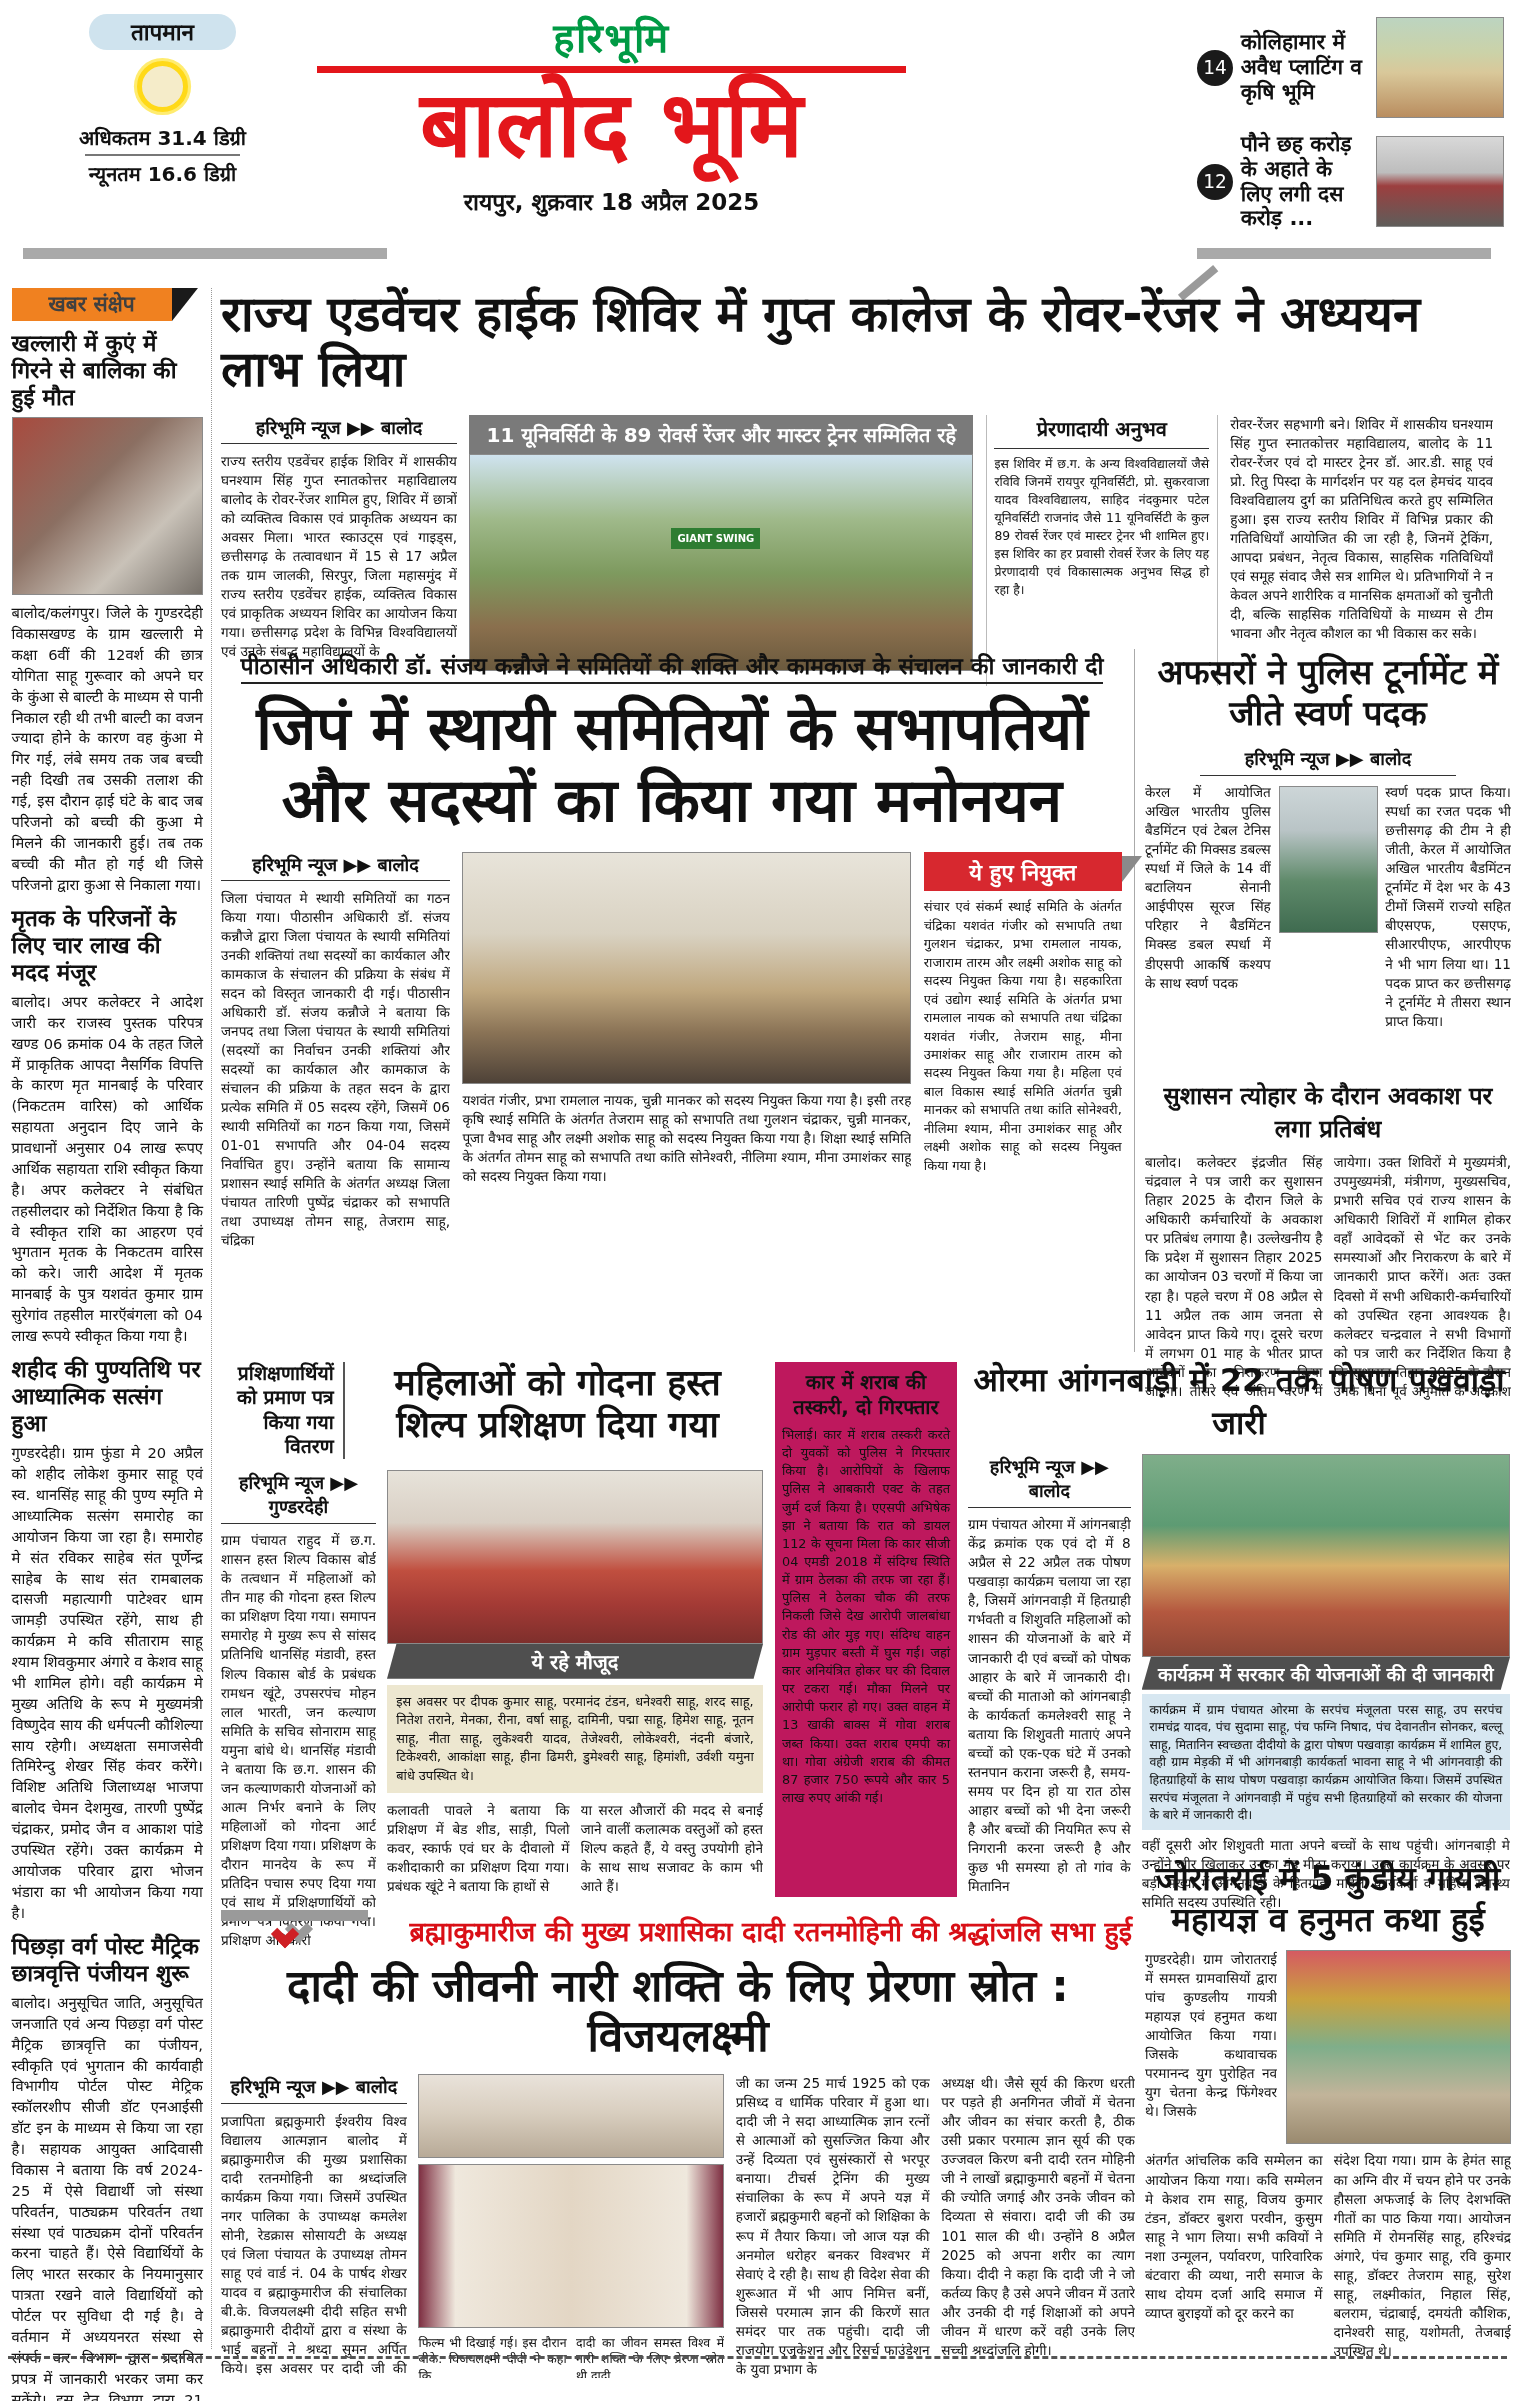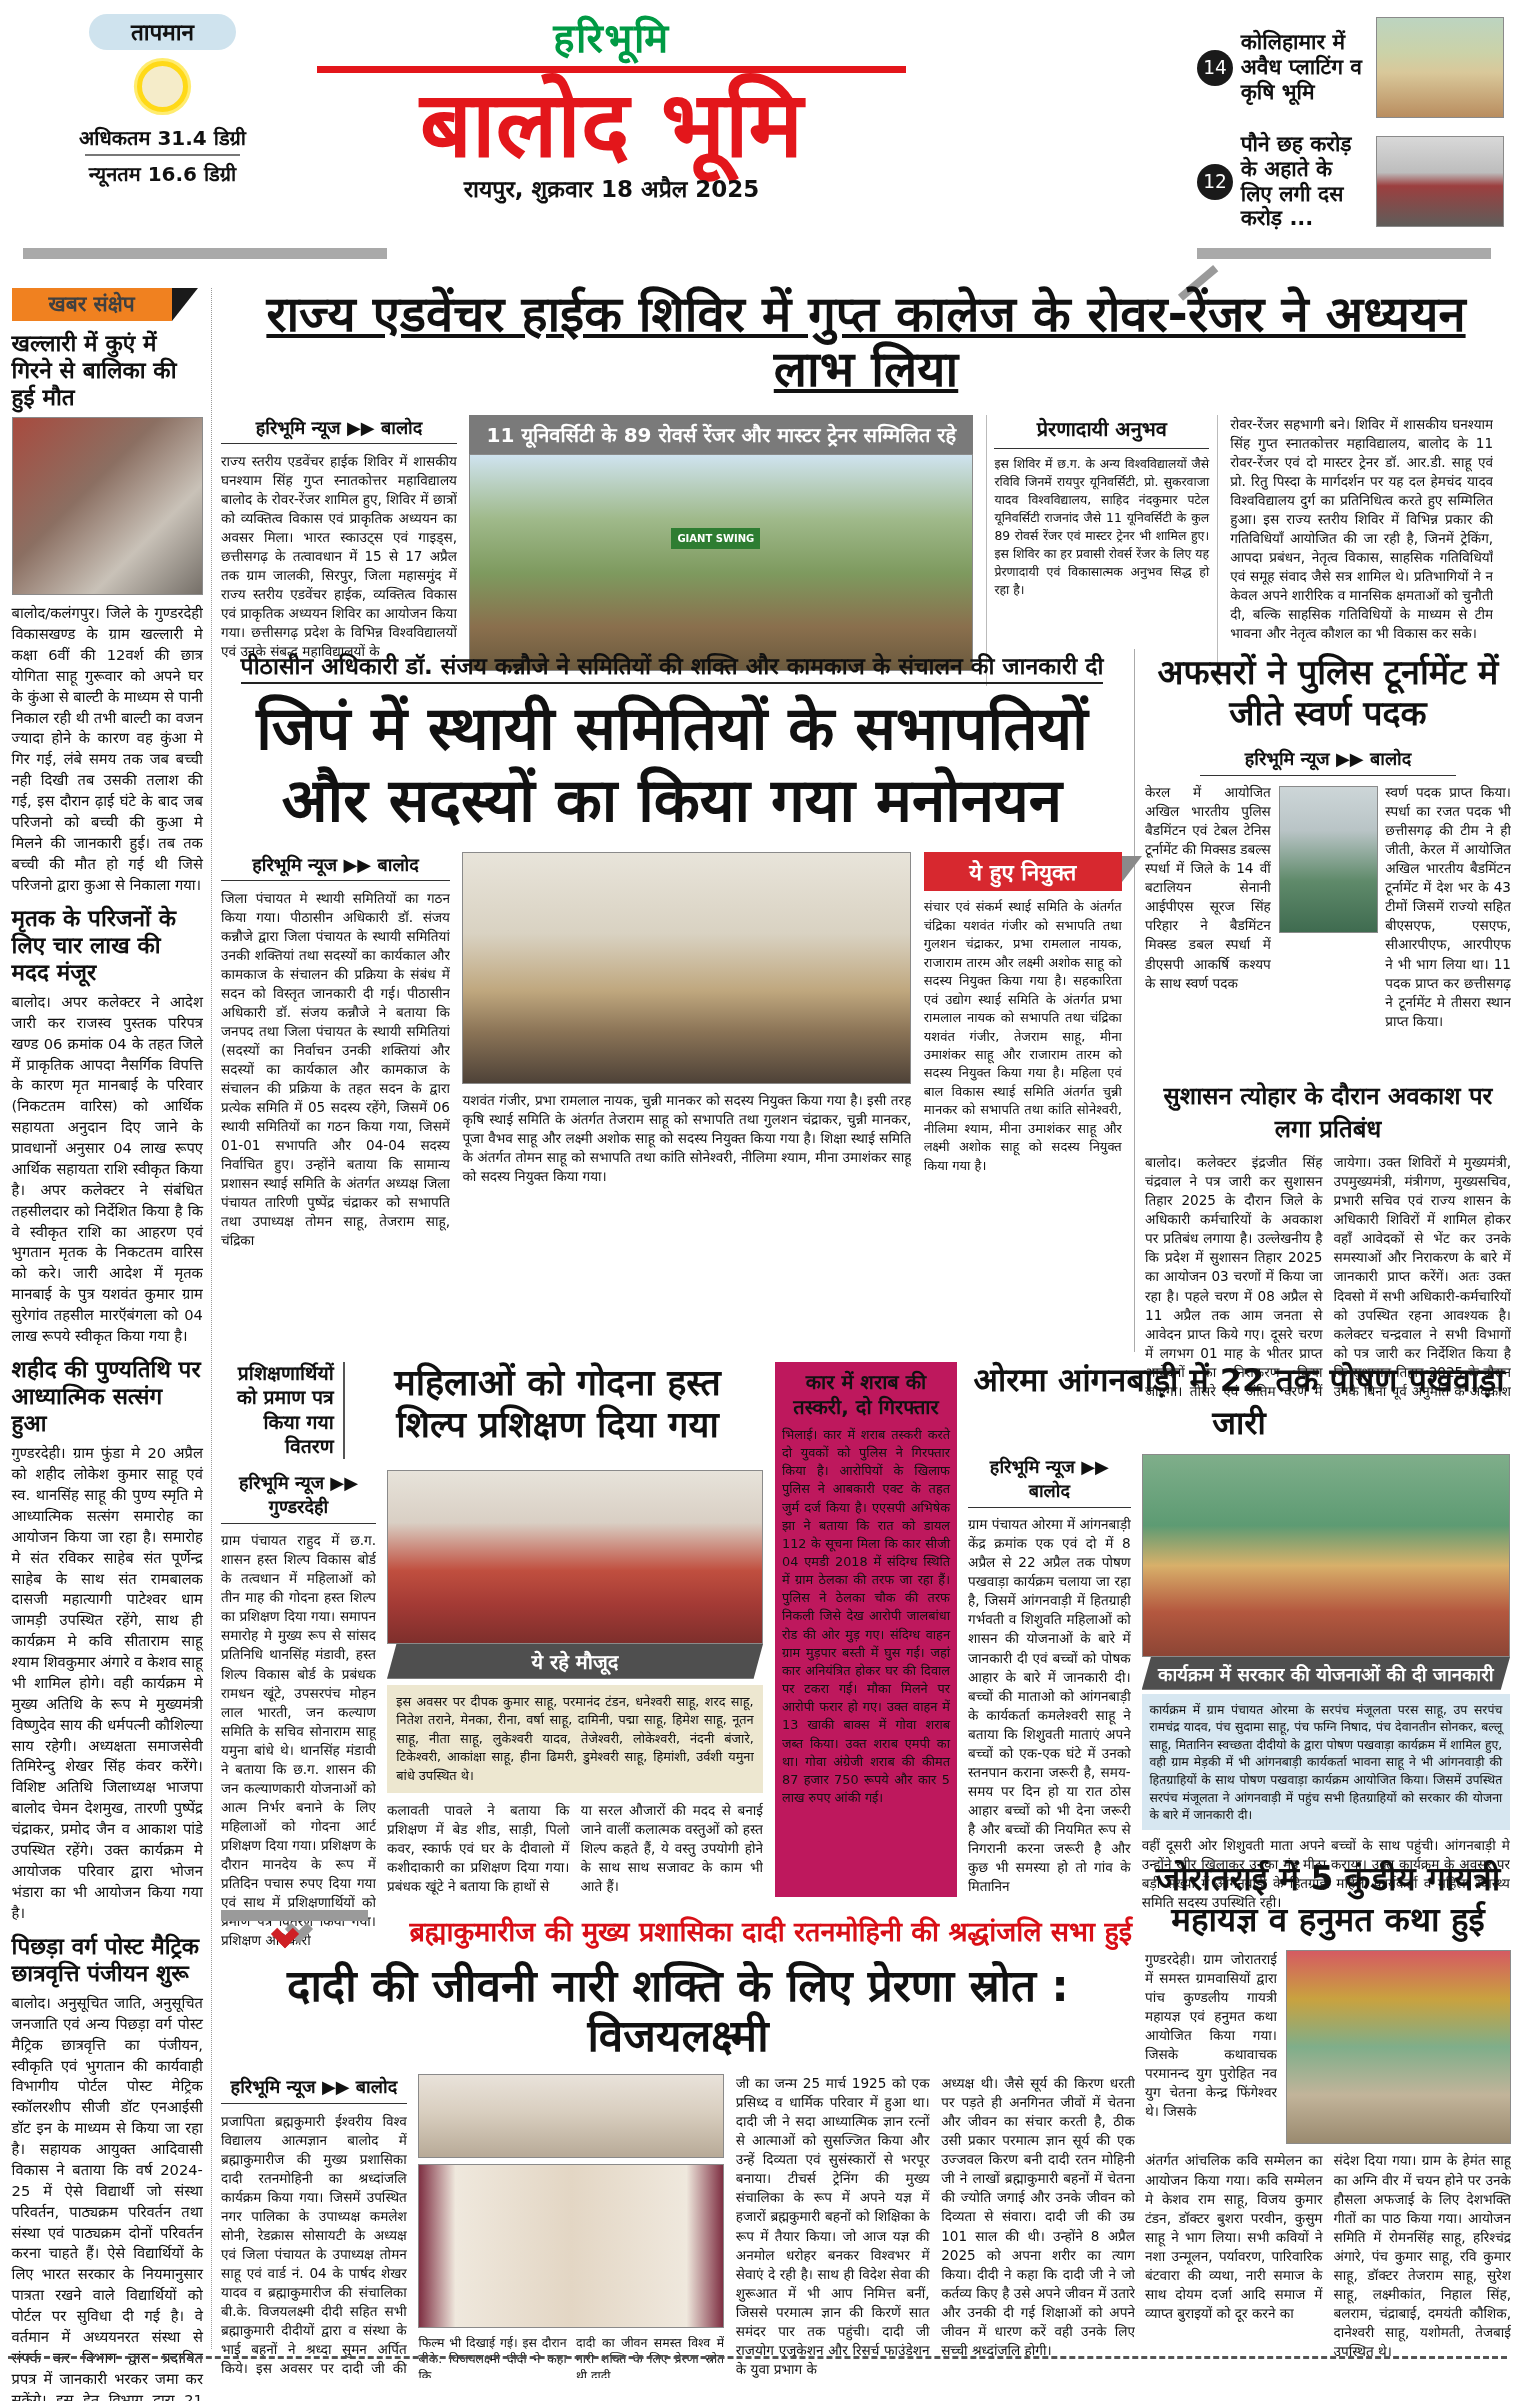--- a/index.html
+++ b/index.html
@@ -13,21 +13,21 @@
   .weather { left:62px; top:14px; width:201px; text-align:center; }
   .weather-pill { margin:0 auto; width:147px; height:36px; line-height:36px; background:#cfe3ee; border-radius:20px; font-size:22.5px; font-weight:bold; }
   .sun { margin:11px auto 7.7px; width:51px; height:51px; border-radius:50%; background:#f5ecc9; border:5.4px solid #ffd918; box-shadow:0 0 0 3.1px #ffec70; }
   .temp { font-size:20px; font-weight:bold; padding:3.9px 0; }
   .temp-div { width:155px; margin:0 auto; border-top:2.3px solid #777; }
 
   .masthead { left:294px; top:9.3px; width:635px; text-align:center; }
   .mh-brand { font-size:40px; font-weight:bold; color:#009a44; letter-spacing:1.5px; }
   .mh-bar { height:7.7px; background:#e3161b; margin:1.5px 23px 3.1px; }
   .mh-title { font-size:91px; line-height:1.05; font-weight:bold; color:#e3161b; }
-  .mh-date { margin-top:0; font-size:23px; font-weight:bold; }
+  .mh-date { margin-top:13px; font-size:23px; font-weight:bold; }
 
   .teasers { left:1197px; top:17px; width:311px; }
   .teaser { display:flex; align-items:center; gap:7.7px; margin-bottom:14px; }
   .t-circle { flex:0 0 36px; width:36px; height:36px; border-radius:50%; background:#1a1a1a; color:#fff; font-size:18.6px; line-height:36px; text-align:center; }
   .t-text { width:128px; font-size:21px; font-weight:bold; line-height:1.18; }
   .t-photo { width:128px; height:101px; border:0.8px solid #999; }
   .t-diag { position:absolute; left:-22px; top:147px; width:46px; height:7.7px; background:#9a9a9a; transform:rotate(-40deg); }
 
   .loc-wrap { left:0; top:232px; width:1514px; height:42px; }
   .loc-bar { position:absolute; top:15.5px; height:11px; background:#a9a9a9; }
@@ -58,21 +58,21 @@
   
   .sidebar { left:11.6px; top:288px; width:200px; padding-right:7.7px; border-right:1.5px dotted #999; height:2061px; }
   .brief-head { position:relative; width:160px; height:33px; background:#f08120; color:#404040; font-size:21px; font-weight:bold; text-align:center; line-height:33px; }
   .brief-head::after { content:""; position:absolute; right:-26px; top:0; border-top:33px solid #1a1a1a; border-right:26px solid transparent; }
   .brief-h { font-size:22.5px; line-height:1.2; font-weight:bold; margin:9.3px 0 6.2px; }
   .brief-b { font-size:14.7px; line-height:1.42; }
   .sb-photo { width:100%; height:178px; margin:3.1px 0 7.7px; }
 
   
   .st-adv { left:221px; top:288px; width:1290px; }
-  .adv-headline { font-size:49px; font-weight:bold; text-align:center; line-height:1.12;text-decoration:underline; }
+  .adv-headline { font-size:49px; font-weight:bold; line-height:1.12; }
   .adv-row { display:flex; gap:12.4px; margin-top:17px; }
   .adv-c1 { width:236px; height:271px; }
   .adv-mid { width:504px; }
   .adv-strap { background:#7a7a7a; color:#fff; font-size:20px; font-weight:bold; text-align:center; padding:6.2px 0; }
   .adv-photo { width:100%; height:217px; }
   .adv-sign { position:absolute; left:40%; top:34%; background:#2e7d32; color:#fff; font-size:10px; font-weight:bold; padding:4.6px 6.2px; text-align:center; line-height:1.2; }
   .adv-box { width:232px; height:271px; border-left:0.8px solid #bbb; border-right:0.8px solid #bbb; padding:0 7.7px; }
   .adv-box-title { font-size:20px; font-weight:bold; text-align:center; border-bottom:1.5px solid #333; padding-bottom:6.2px; margin-bottom:6.2px; }
   .adv-box-b { font-size:12.4px; line-height:1.45; }
   .adv-c2 { width:263px; height:271px; }

